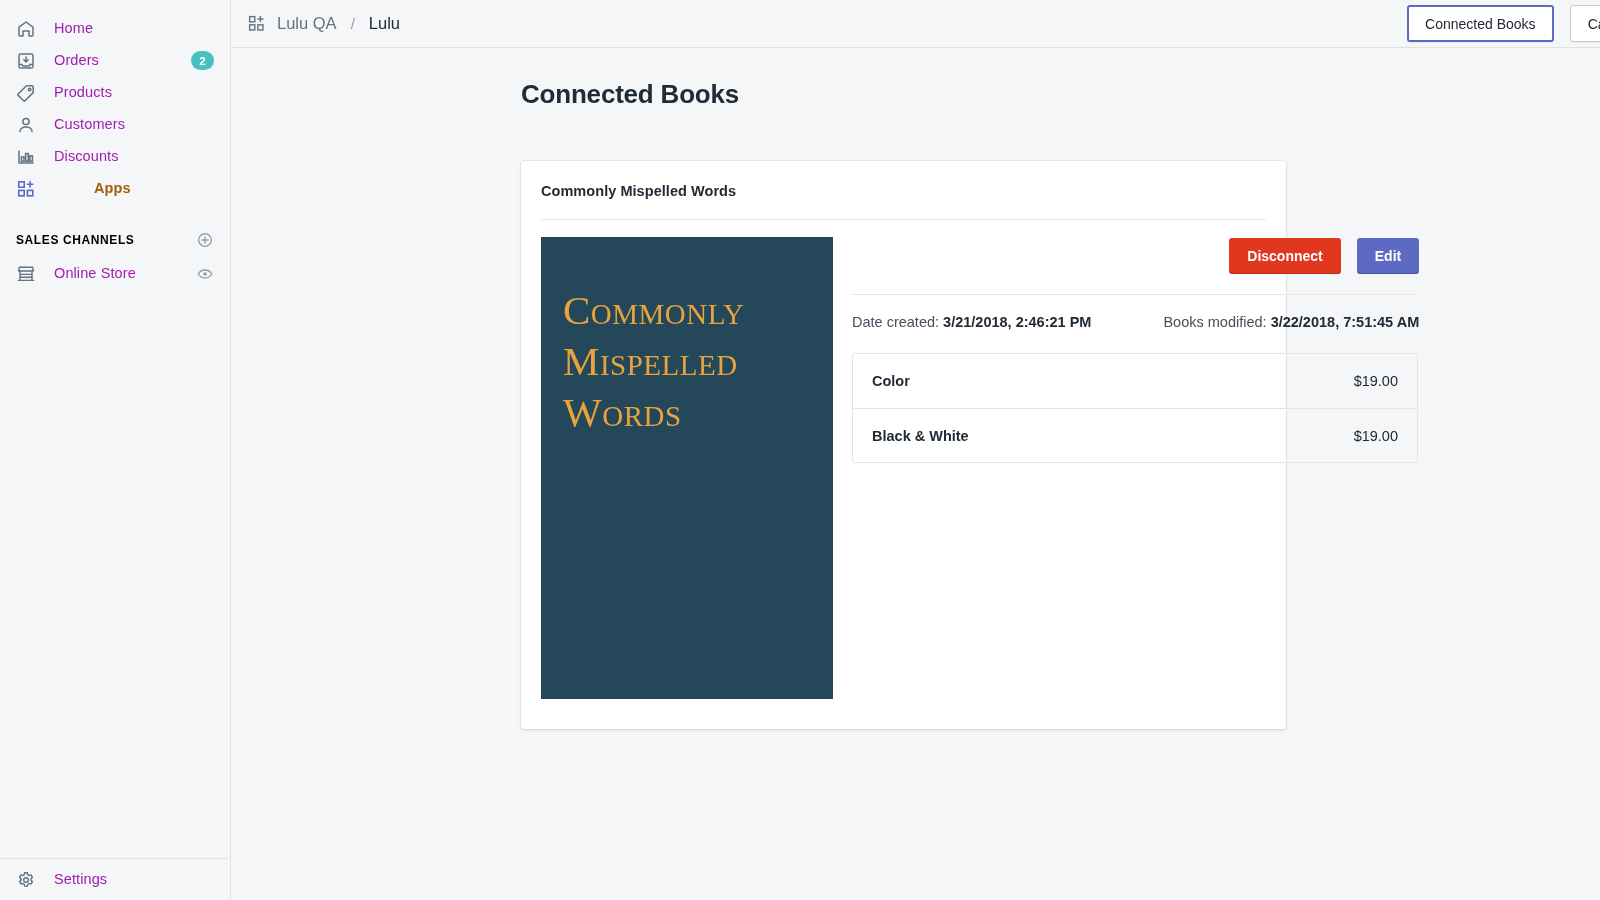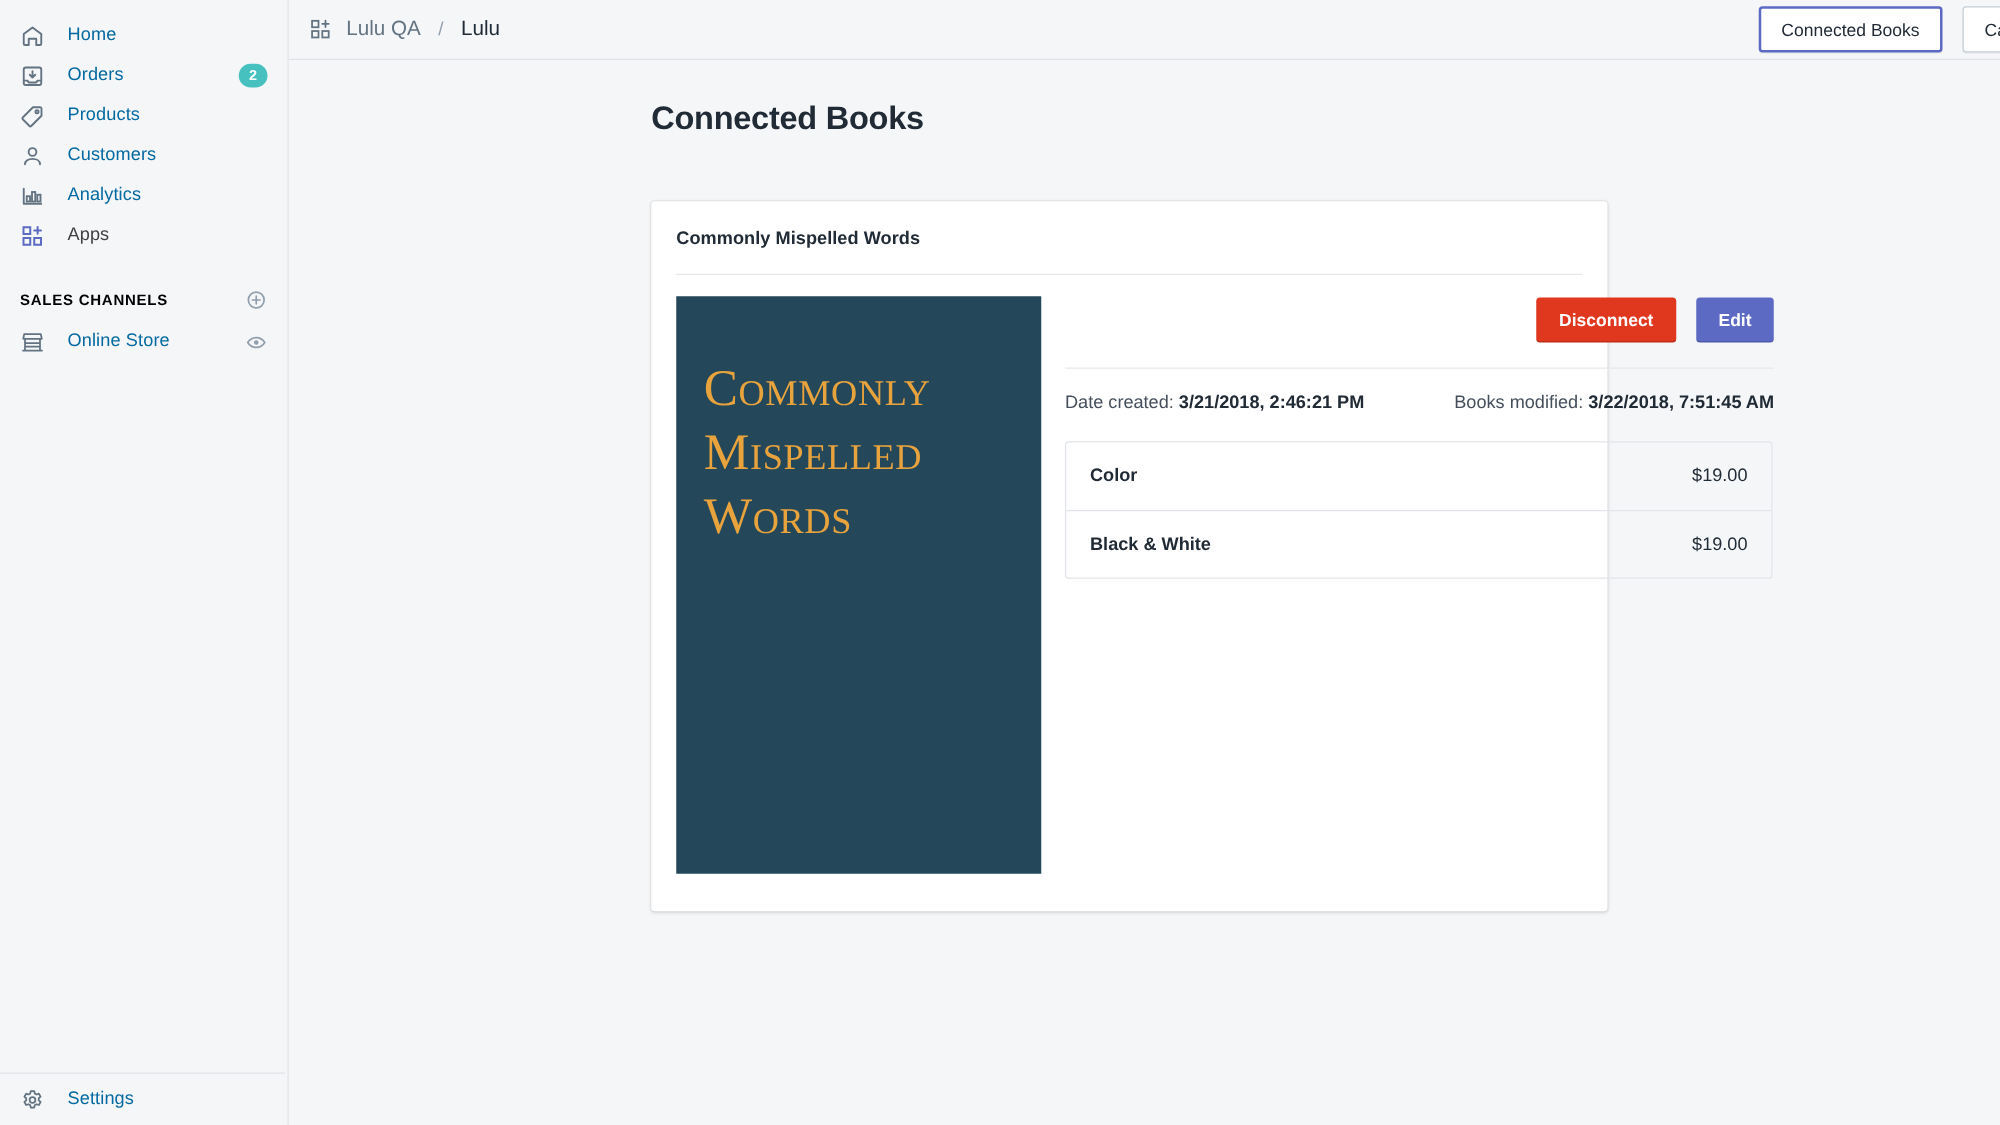--- a/index.html
+++ b/index.html
@@ -25,23 +25,23 @@
     height:31px; margin:0 8px 1px 8px;
     padding:0 8px; border-radius:3px;
     cursor:pointer; position:relative;
   }
   .nav-item .ico {
     width:20px; height:20px; flex:0 0 20px;
     margin-right:18px; display:flex; align-items:center; justify-content:center;
     color:#637381;
   }
   .nav-item .lbl {
-    font-size:14.5px; color:#0369a1; letter-spacing:.1px; line-height:1;
-  }
-  .nav-item.active .lbl { color:#404040; font-weight:400; }
+    font-size:14.5px; color:#a21caf; letter-spacing:.1px; line-height:1;
+  }
+  .nav-item.active .lbl { color:#a16207; font-weight:700;margin-left:40px; }
   .nav-item.active .ico { color:#5c6ac4; }
   .badge {
     margin-left:auto; background:#47c1bf; color:#fff;
     font-size:11.5px; font-weight:600;
     min-width:23px; height:19px; border-radius:10px;
     display:flex; align-items:center; justify-content:center;
     padding:0 6px; letter-spacing:.2px;
   }
   .section-head {
     display:flex; align-items:center;
@@ -207,21 +207,21 @@
 
       <div class="nav-item">
         <span class="ico">
           <svg width="20" height="20" viewBox="0 0 20 20" fill="none" stroke="currentColor" stroke-width="1.5">
             <path d="M3 4v12h14" stroke-linecap="round" stroke-linejoin="round"></path>
             <rect x="5.4" y="10" width="2.6" height="4.2"></rect>
             <rect x="9.6" y="6.6" width="2.6" height="7.6"></rect>
             <rect x="13.8" y="8.8" width="2.6" height="5.4"></rect>
           </svg>
         </span>
-        <span class="lbl">Analytics</span>
+        <span class="lbl">Discounts</span>
       </div>
 
 
       <div class="nav-item active">
         <span class="ico">
           <svg width="20" height="20" viewBox="0 0 20 20" fill="none" stroke="currentColor" stroke-width="1.6">
             <rect x="2.8" y="2.8" width="5.4" height="5.4"></rect>
             <rect x="2.8" y="11.4" width="5.4" height="5.4"></rect>
             <rect x="11.4" y="11.4" width="5.4" height="5.4"></rect>
             <path d="M14.1 2.6v5.4M11.4 5.3h5.4" stroke-linecap="round"></path>

